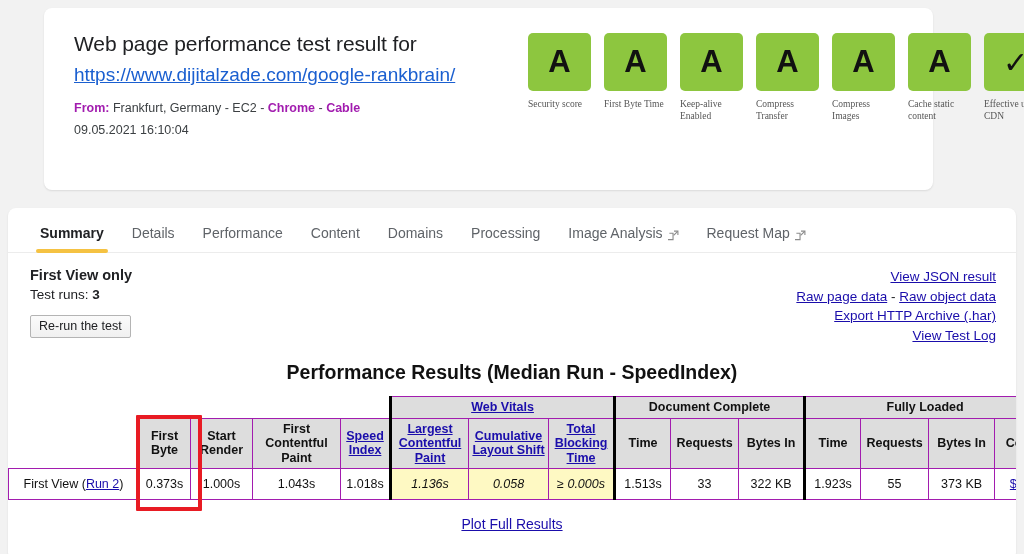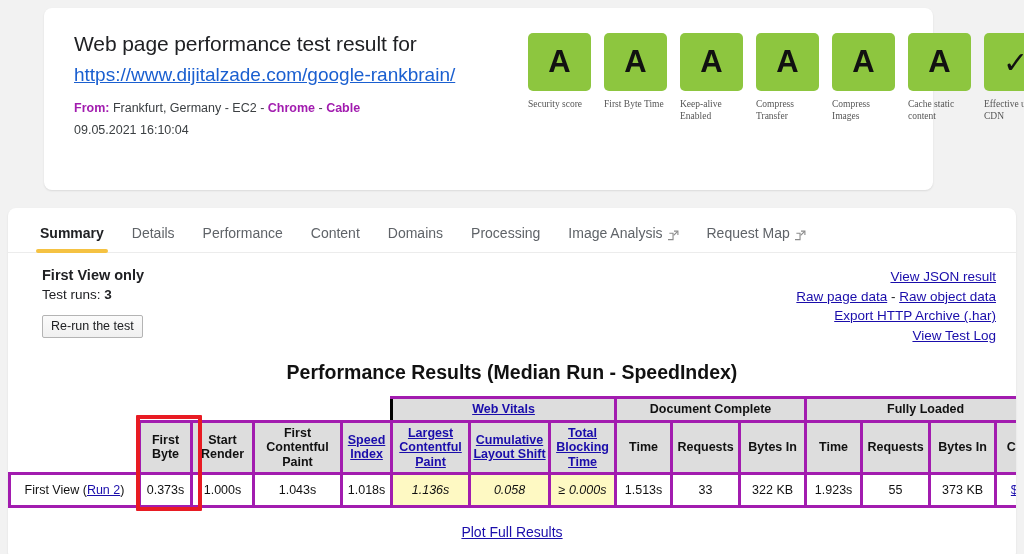--- a/index.html
+++ b/index.html
@@ -97,21 +97,21 @@
   .tab.active::after {
     content: "";
     position: absolute; left: 10px; right: 10px; bottom: -1px;
     height: 4px; background: #f5c242; border-radius: 2px;
   }
   .ext-icon { display: inline-block; width: 11px; height: 11px; margin-bottom: 2px; }
 
   
   .info-row {
     display: flex; justify-content: space-between;
-    padding: 14px 20px 0 34px;
+    padding: 14px 20px 0 22px;
   }
   .fv-title { font-size: 14.5px; font-weight: 700; color: #202124; }
   .runs { font-size: 13.5px; color: #202124; margin-top: 4px; }
   .runs b { font-weight: 700; }
   .rerun-btn {
     margin-top: 13px;
     display: inline-block;
     padding: 3px 8px 4px 8px;
     font-size: 12.5px;
     font-family: "Liberation Sans", sans-serif;
@@ -136,21 +136,21 @@
   .table-wrap { padding: 12px 0 0 0; }
   table.results {
     border-collapse: collapse;
     margin: 0 auto;
     width: 972px;
     font-size: 12.5px;
     color: #111;
     table-layout: fixed;
   }
   table.results th, table.results td {
-    border: 3px solid #a21caf;
+    border: 1px solid #a21caf;
     text-align: center;
     vertical-align: middle;
     padding: 3px 2px;
     line-height: 14.5px;
   }
   table.results thead th {
     background: #dddddd;
     font-weight: 700;
   }
   table.results thead th.blank { background: #ffffff; border: none; }

